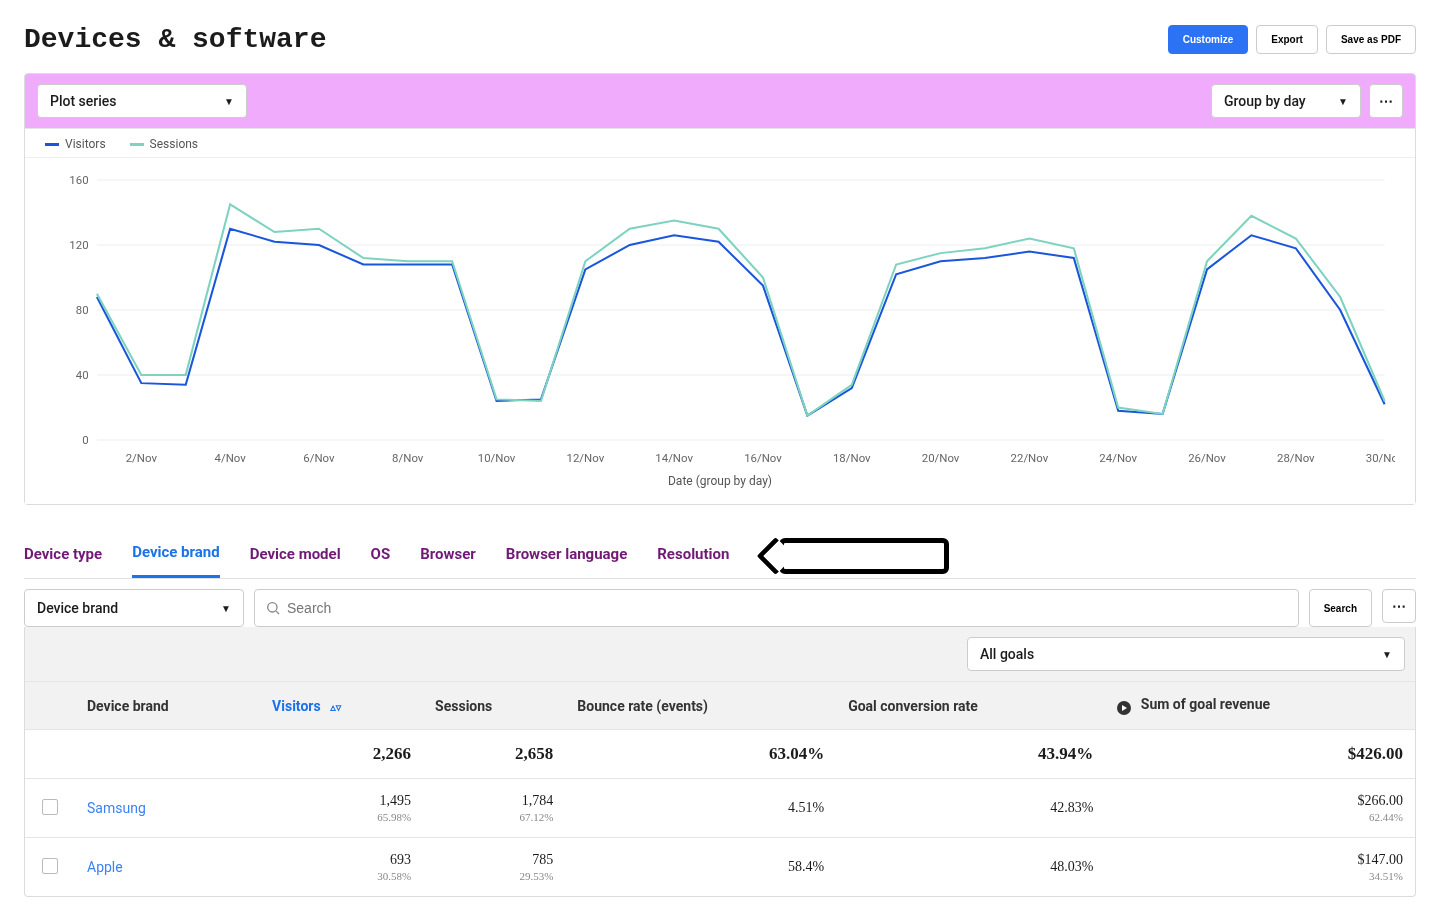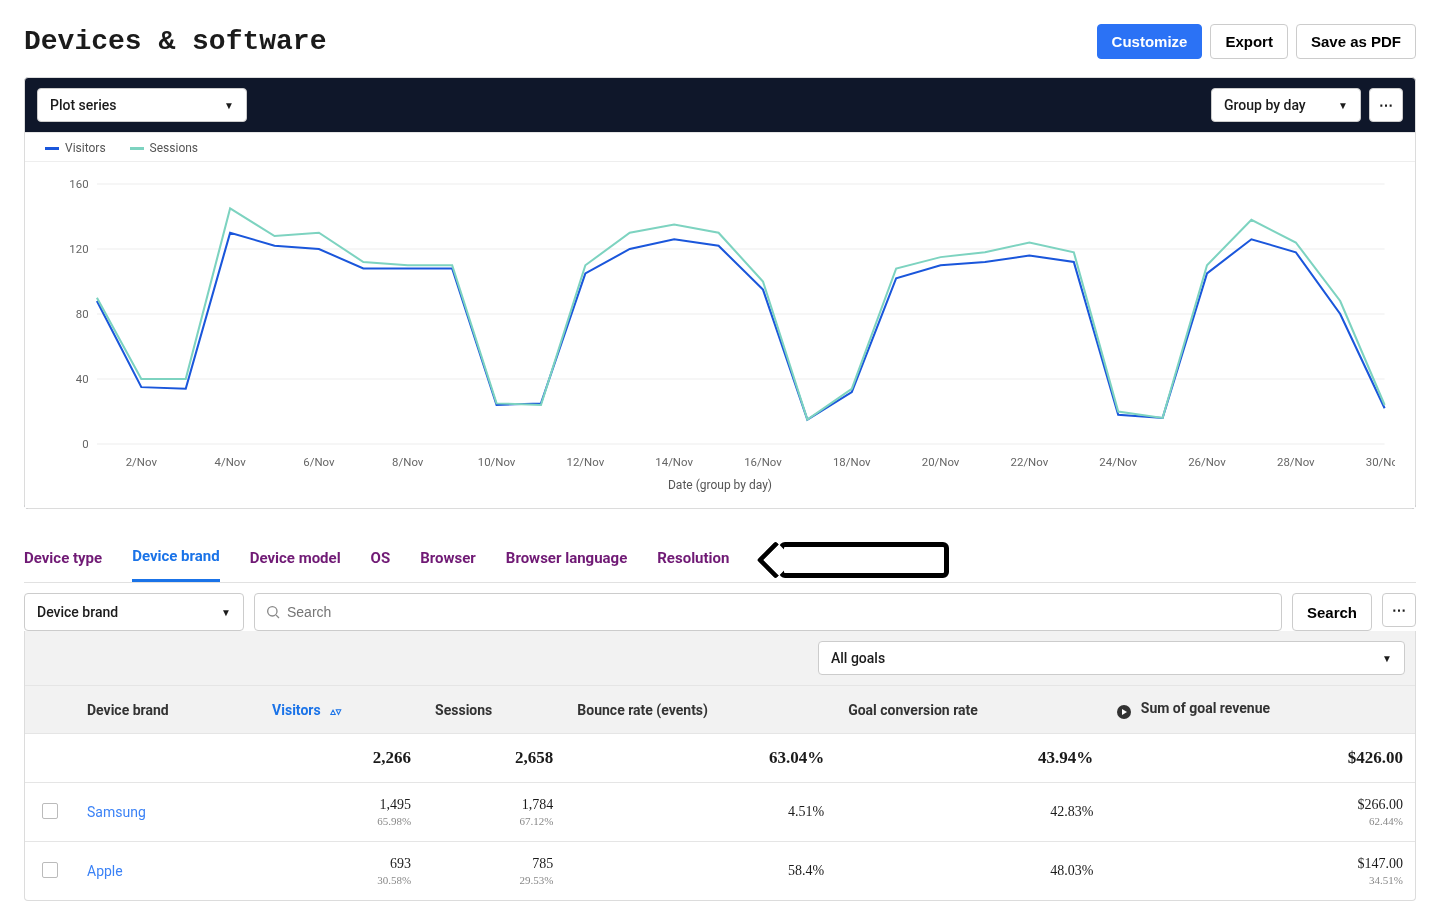--- a/index.html
+++ b/index.html
@@ -1,44 +1,44 @@
 <!DOCTYPE html>
 <html><head>
 <meta charset="utf-8">
 <style>
 * { box-sizing: border-box; margin: 0; padding: 0; }
 body { font-family: -apple-system, BlinkMacSystemFont, "Segoe UI", Roboto, Helvetica, Arial, sans-serif; background: #fff; color: #1b1b1b; font-size: 14px; width: 1440px; }
 .page { padding: 24px 24px 0 24px; }
 .header-row { display: flex; justify-content: space-between; align-items: center; margin-bottom: 18px; }
 .title { font-size: 28px; font-weight: 700; font-family: Liberation Mono, monospace; }
 .actions { display: flex; gap: 8px; }
-.btn { border: 1px solid #ccc; background: #fff; padding: 8px 14px; border-radius: 4px; font-size: 15px; font-weight: 600; cursor: pointer; }
+.btn { border: 1px solid #ccc; background: #fff; padding: 8px 14px; border-radius: 4px; font-size: 10px; font-weight: 600; cursor: pointer; }
 .btn-primary { background: #2b72f5; border-color: #2b72f5; color: #fff; }
-.panel { border: 1px solid #dcdcdc; border-radius: 4px; background: #0f172a; margin-bottom: 28px; }
+.panel { border: 1px solid #dcdcdc; border-radius: 4px; background: #f0abfc; margin-bottom: 28px; }
 .panel-top { display: flex; justify-content: space-between; align-items: center; padding: 10px 12px; border-bottom: 1px solid #e5e5e5; }
 .select-box { display: inline-flex; align-items: center; justify-content: space-between; gap: 10px; border: 1px solid #ccc; background: #fff; padding: 8px 12px; border-radius: 4px; font-size: 14px; font-weight: 500; min-width: 150px; cursor: pointer; }
 .icon-btn { border: 1px solid #ccc; background: #fff; width: 34px; height: 34px; display: inline-flex; align-items: center; justify-content: center; border-radius: 4px; cursor: pointer; font-weight: 700; }
 .legend-row { display: flex; gap: 24px; padding: 8px 20px 6px 20px; font-size: 12px; color: #555; background: #fff; border-bottom: 1px solid #eee; }
 .legend-item { display: flex; align-items: center; gap: 6px; }
 .legend-swatch { width: 14px; height: 3px; display: inline-block; }
 .chart-area { background: #fff; padding: 12px 20px 16px 20px; }
 .chart-svg { width: 100%; height: 300px; display: block; }
 .xlabel { text-align: center; font-size: 12px; color: #555; margin-top: 4px; }
 .tabs { display: flex; gap: 30px; border-bottom: 1px solid #e1e1e1; margin-bottom: 10px; align-items: center; position: relative; }
 .tab { padding: 10px 0 14px 0; font-size: 15px; font-weight: 700; color: #701a75; cursor: pointer; }
 .tab.active { color: #1a73e8; border-bottom: 3px solid #1a73e8; }
 .arrow-callout { margin-left: 20px; width: 170px; height: 36px; border: 5px solid #000; border-radius: 6px; position: relative; }
 .arrow-callout::before { content: ""; position: absolute; left: -22px; top: 50%; transform: translateY(-50%) rotate(45deg); width: 22px; height: 22px; border-left: 5px solid #000; border-bottom: 5px solid #000; background: #fff; border-radius: 3px; }
 .nested-dims { font-size: 13px; color: #555; margin: 8px 0 14px 0; }
 .filter-row { display: flex; gap: 10px; margin-bottom: 0; }
 .search-wrap { display: flex; align-items: center; border: 1px solid #ccc; border-radius: 4px; flex: 1; padding: 0 10px; background: #fff; }
 .search-wrap input { border: none; outline: none; flex: 1; padding: 10px 6px; font-size: 14px; }
 .table-wrap { border: 1px solid #dcdcdc; border-top: none; border-radius: 0 0 4px 4px; }
 .goals-row { display: flex; justify-content: flex-end; padding: 10px 10px 10px 10px; background: #f2f2f2; }
-.goals-select { width: 587px; }
+.goals-select { width: 438px; }
 table { width: 100%; border-collapse: collapse; }
 th, td { border-top: 1px solid #e5e5e5; padding: 14px 12px; text-align: left; font-size: 14px; vertical-align: middle; }
 th { background: #f2f2f2; font-weight: 700; color: #333; }
 th.sortable { color: #1a73e8; cursor: pointer; }
 .num { text-align: right; font-family: Liberation Serif, serif; }
 .strong-row td { font-weight: 700; font-size: 17px; }
 .sub { font-size: 11px; color: #888; font-weight: 400; display: block; margin-top: 2px; }
 .brand-link { color: #3b82f6; cursor: pointer; }
 .checkbox { width: 16px; height: 16px; border: 1px solid #bbb; border-radius: 2px; display: inline-block; background: #fff; }
 .col-check { width: 50px; text-align: center; }

